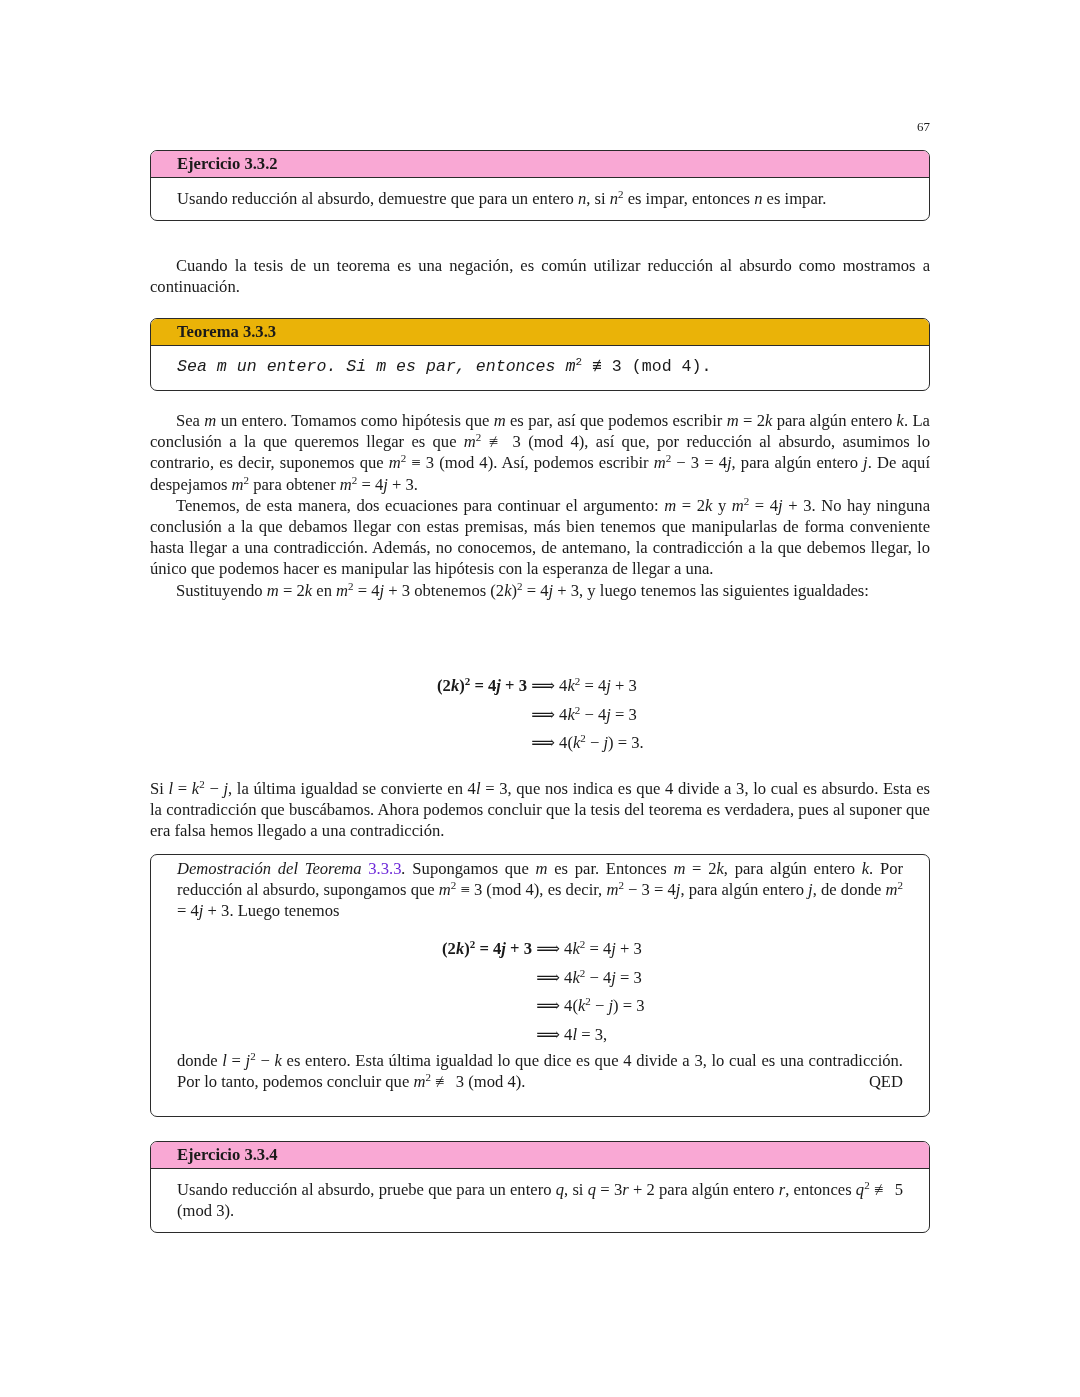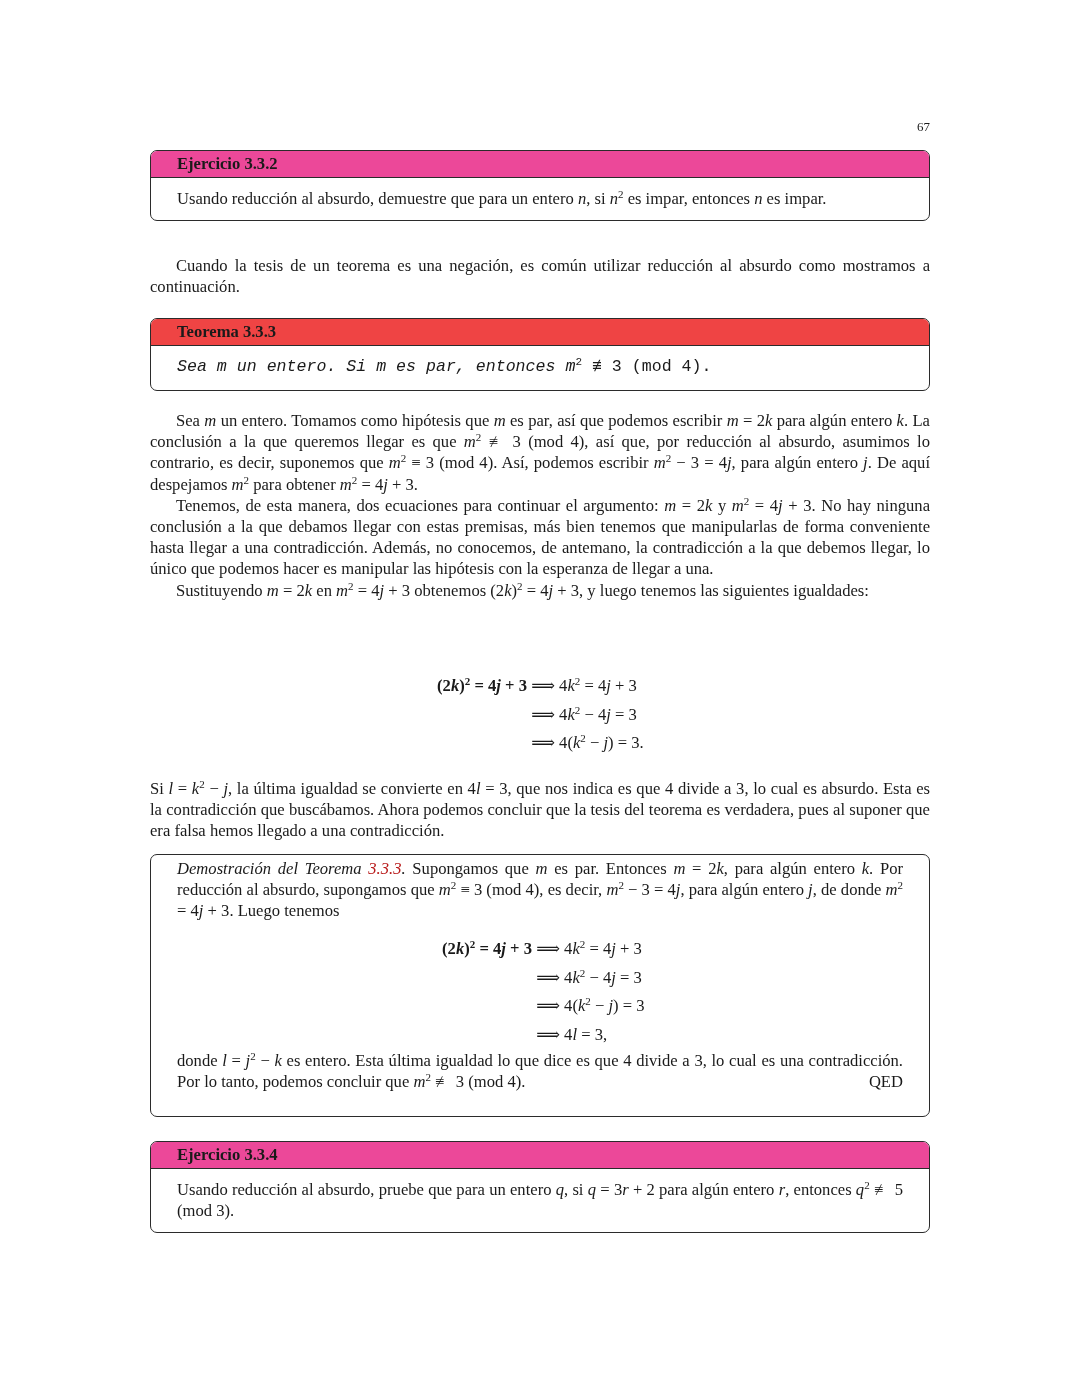--- a/index.html
+++ b/index.html
@@ -11,28 +11,28 @@
   .page-number { position: absolute; top: 116px; right: 150px; font-size: 13px; }
   .block { position: absolute; left: 150px; width: 780px; }
   .box {
     border: 1.4px solid #2b2b2b; border-radius: 7px; overflow: hidden; background: #fff;
     box-sizing: border-box;
   }
   .box-header {
     border-bottom: 1.4px solid #2b2b2b; padding: 0 26px; height: 26px; line-height: 26px;
     font-weight: bold; font-size: 16.6px;
   }
-  .box-header.exercise { background: #ec4899; }
-  .box-header.theorem { background: #ef4444; }
+  .box-header.exercise { background: #f9a8d4; }
+  .box-header.theorem { background: #eab308; }
   .box-body { padding: 10px 26px 11px 26px; text-align: justify; }
   .para { text-align: justify; }
   .indent { text-indent: 26px; }
   i.m { font-style: italic; }
   .it { font-style: italic; }
-  .link { color: #b91c1c; font-style: italic; }
+  .link { color: #6d28d9; }
   .eq { position: absolute; font-size: 16.6px; }
   .eq-row { height: 28.5px; line-height: 28.5px; white-space: nowrap; }
   .eq-lhs { display: inline-block; width: 117px; text-align: right; font-weight: bold; }
   .eq-rhs { display: inline-block; }
   .qed { float: right; }
   sup { font-size: 11px; line-height: 0; vertical-align: 6px; }
 </style>
 </head>
 <body>
 

